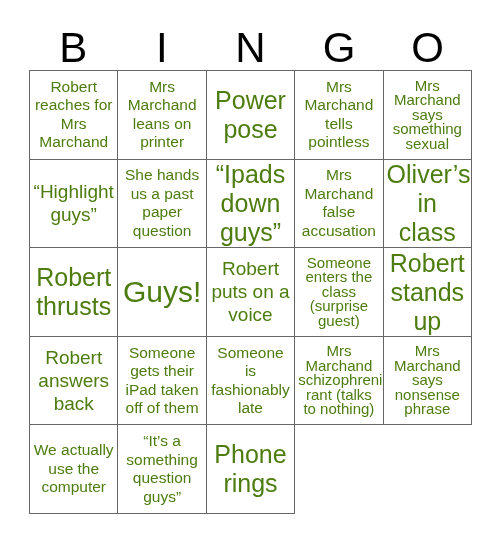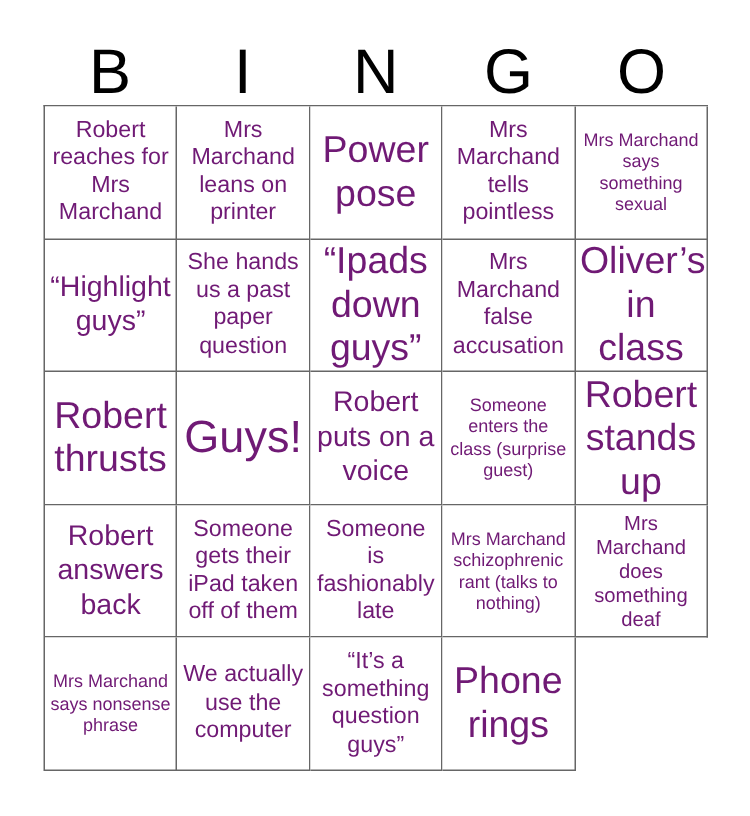--- a/index.html
+++ b/index.html
@@ -68,25 +68,25 @@
     justify-content: center;
     text-align: center;
     padding: 1px 3px;
     overflow: hidden;
     background: #ffffff;
   }
   .cell-text {
     display: block;
     width: 100%;
     white-space: pre-line;
-    color: #701a75;
+    color: #4d7c0f;
   }
 
   
-  .sz-xs  { font-size: 12px;  line-height: 14.5px; }
+  .sz-xs  { font-size: 15px;  line-height: 14.5px; }
   .sz-s   { font-size: 13.5px;line-height: 16px;   }
   .sz-m   { font-size: 15.5px;line-height: 18.5px; }
   .sz-l   { font-size: 19px;  line-height: 23px;   }
   .sz-xl  { font-size: 25px;  line-height: 29px;   }
   .sz-xxl { font-size: 30px;  line-height: 34px;   }
 </style>
 </head>
 <body>
 
 <div id="bingo-card">
@@ -154,23 +154,20 @@
     </div>
     <div class="bingo-cell">
       <span class="cell-text sz-m">Someone gets their iPad taken off of them</span>
     </div>
     <div class="bingo-cell">
       <span class="cell-text sz-m">Someone is fashionably late</span>
     </div>
     <div class="bingo-cell">
       <span class="cell-text sz-xs">Mrs Marchand schizophrenic rant (talks to nothing)</span>
     </div>
-    <div class="bingo-cell">
-      <span class="cell-text sz-s">Mrs Marchand does something deaf</span>
-    </div>
 
     <div class="bingo-cell">
       <span class="cell-text sz-xs">Mrs Marchand says nonsense phrase</span>
     </div>
     <div class="bingo-cell">
       <span class="cell-text sz-m">We actually use the computer</span>
     </div>
     <div class="bingo-cell">
       <span class="cell-text sz-m">“It’s a something question guys”</span>
     </div>

